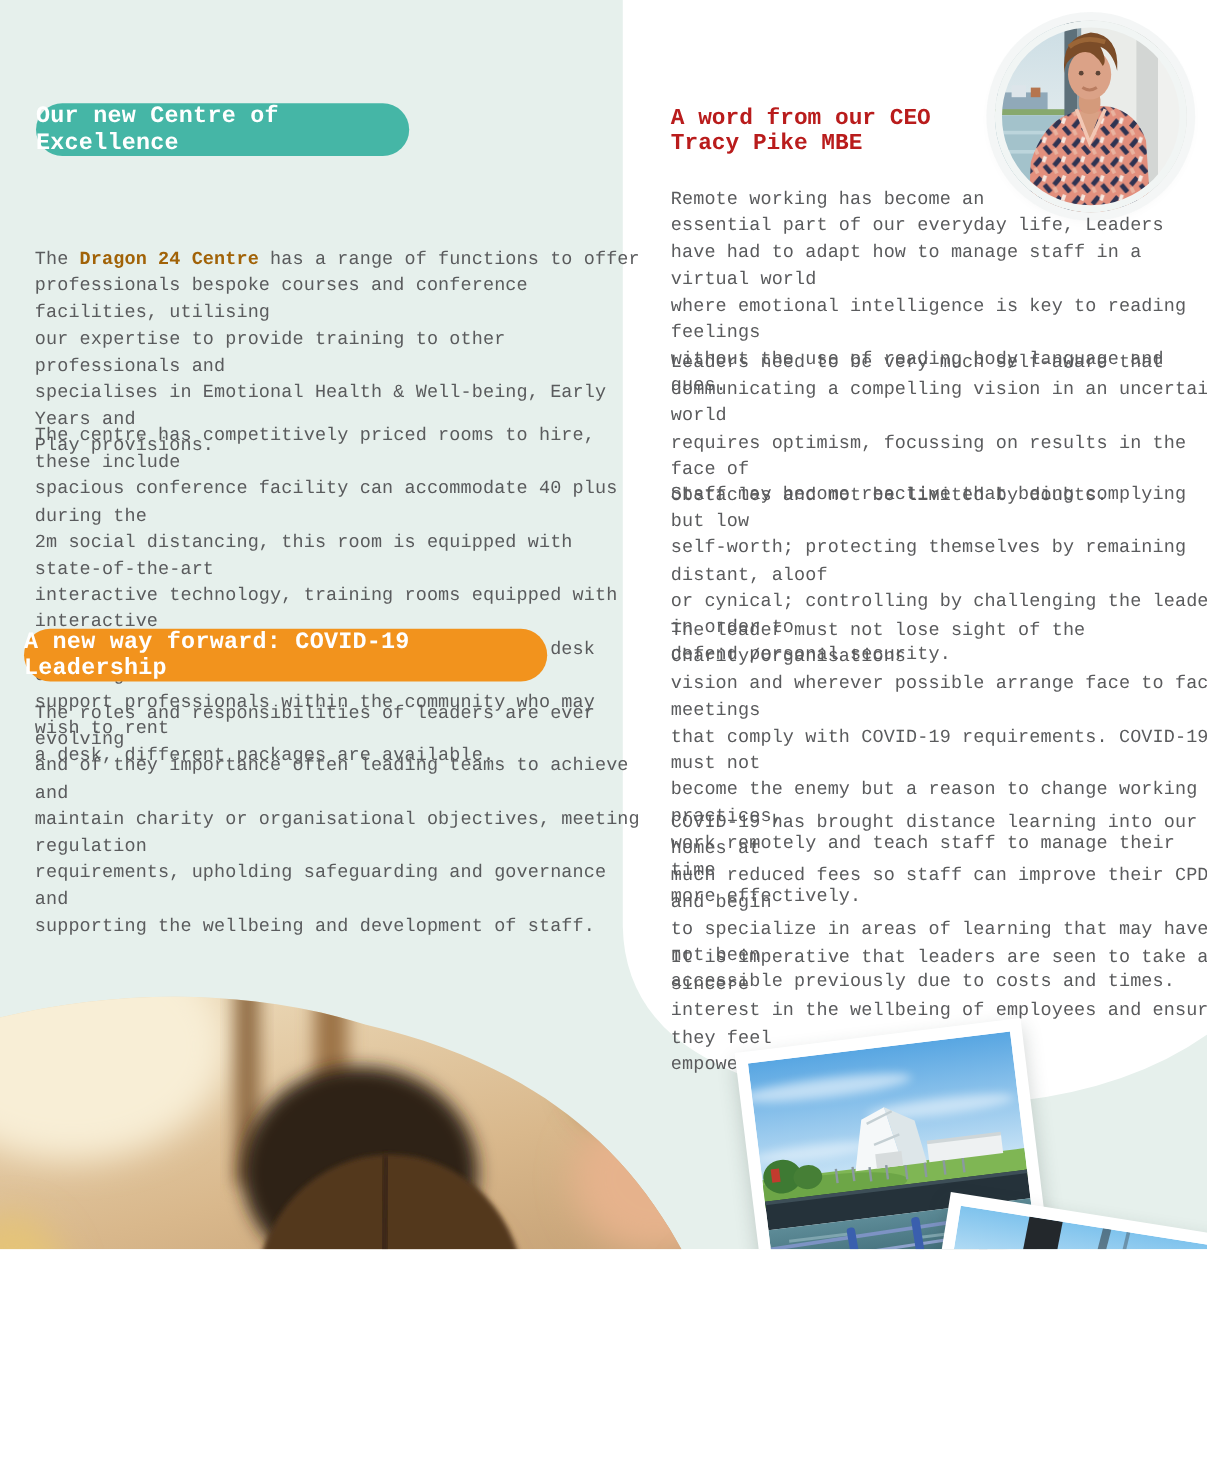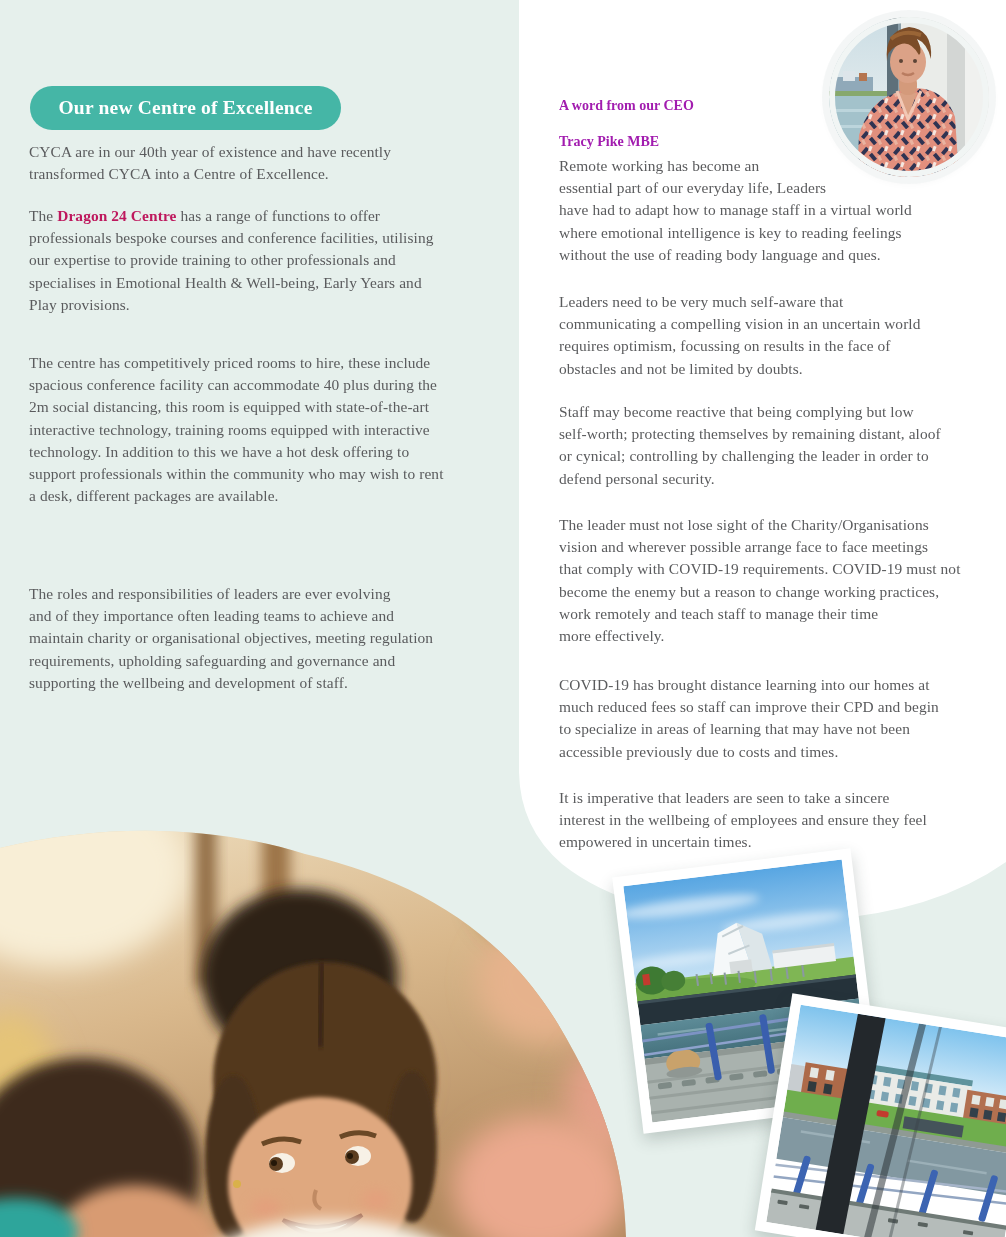--- a/index.html
+++ b/index.html
@@ -1,43 +1,43 @@
 <!DOCTYPE html>
 <html><head>
 <meta charset="utf-8">
 <style>
   html,body{margin:0;padding:0;background:#fff;}
   .page{
-    position:relative;width:1006px;height:1237px;overflow:hidden;
+    position:relative;width:1006px;height:1041px;overflow:hidden;
     background:#e6f0ec;
-    font-family:Liberation Serif, serif;
+    font-family:Liberation Mono, monospace;
   }
   .white-blob{position:absolute;left:0;top:0;z-index:1;}
   .kids-photo{position:absolute;left:0;top:812px;z-index:2;}
   .txt{
     position:absolute;z-index:5;
     font-size:15.4px;line-height:22.2px;color:#5a5b5d;
     white-space:pre-line;letter-spacing:.1px;
   }
-  .txt b{color:#be185d;}
+  .txt b{color:#a16207;}
   .pill{
     position:absolute;z-index:5;height:44px;border-radius:22px;
     display:flex;align-items:center;justify-content:center;
     color:#fff;font-weight:bold;font-size:19.5px;letter-spacing:.2px;
   }
   .pill-centre{left:30px;top:86px;width:311px;}
   .pill-covid{left:20px;top:524px;width:436px;}
   .p-cyca{left:29px;top:141px;width:505px;}
   .p-dragon{left:29px;top:205px;width:505px;}
   .p-centre{left:29px;top:352px;width:505px;}
   .p-roles{left:29px;top:583px;width:505px;}
   .p-during{left:29px;top:715px;width:505px;}
   .ceo-heading{
     position:absolute;left:559px;top:88px;z-index:5;
-    font-size:14px;line-height:36px;font-weight:bold;color:#a21caf;
+    font-size:19px;line-height:21px;font-weight:bold;color:#b91c1c;
     white-space:pre-line;
   }
   .p-remote{left:559px;top:155px;width:460px;}
   .p-leaders{left:559px;top:291px;width:460px;}
   .p-staff{left:559px;top:401px;width:460px;}
   .p-sight{left:559px;top:514px;width:460px;}
   .p-learning{left:559px;top:674px;width:460px;}
   .p-imperative{left:559px;top:787px;width:460px;}
   .ceo-circle{
     position:absolute;left:829px;top:17px;width:160px;height:160px;z-index:5;
@@ -122,37 +122,38 @@
 
       <ellipse cx="330" cy="482" rx="152" ry="75" fill="#f7f2e7" filter="url(#b7)"></ellipse>
       <ellipse cx="16" cy="420" rx="62" ry="34" fill="#2ea59b" filter="url(#b7)"></ellipse>
     </g>
   </svg>
 
   <div class="pill pill-centre" style="background: rgb(69, 182, 166);">
     <span>Our new Centre of Excellence</span>
   </div>
 
-  <div class="txt p-cyca">CYCA are in our 40th year of existence and have recently
-transformed CYCA into a Centre of Excellence.</div>
 
   <div class="txt p-dragon"><span>The </span><b>Dragon 24 Centre</b><span> has a range of functions to offer
 professionals bespoke courses and conference facilities, utilising
 our expertise to provide training to other professionals and
 specialises in Emotional Health &amp; Well-being, Early Years and
 Play provisions.</span></div>
 
   <div class="txt p-centre">The centre has competitively priced rooms to hire, these include
 spacious conference facility can accommodate 40 plus during the
 2m social distancing, this room is equipped with state-of-the-art
 interactive technology, training rooms equipped with interactive
 technology. In addition to this we have a hot desk offering to
 support professionals within the community who may wish to rent
 a desk, different packages are available.</div>
 
+  <div class="pill pill-covid" style="background: rgb(242, 147, 29);">
+    <span>A new way forward: COVID-19 Leadership</span>
+  </div>
 
   <div class="txt p-roles">The roles and responsibilities of leaders are ever evolving
 and of they importance often leading teams to achieve and
 maintain charity or organisational objectives, meeting regulation
 requirements, upholding safeguarding and governance and
 supporting the wellbeing and development of staff.</div>
 
 
   <div class="ceo-heading">A word from our CEO
 Tracy Pike MBE</div>

